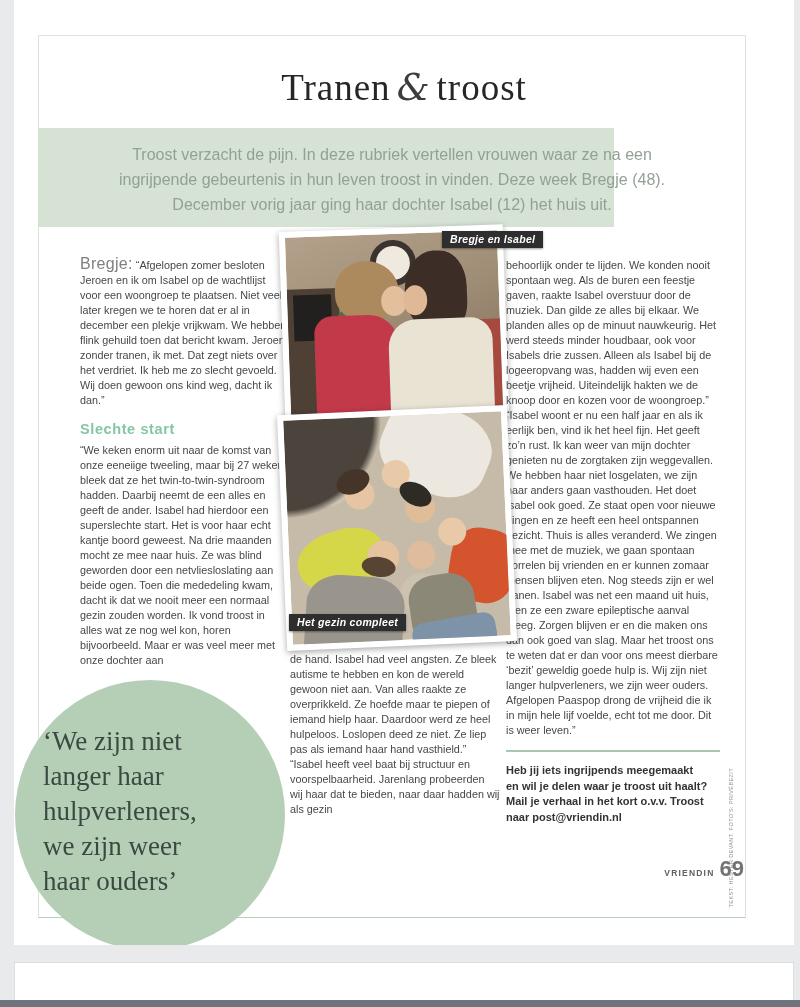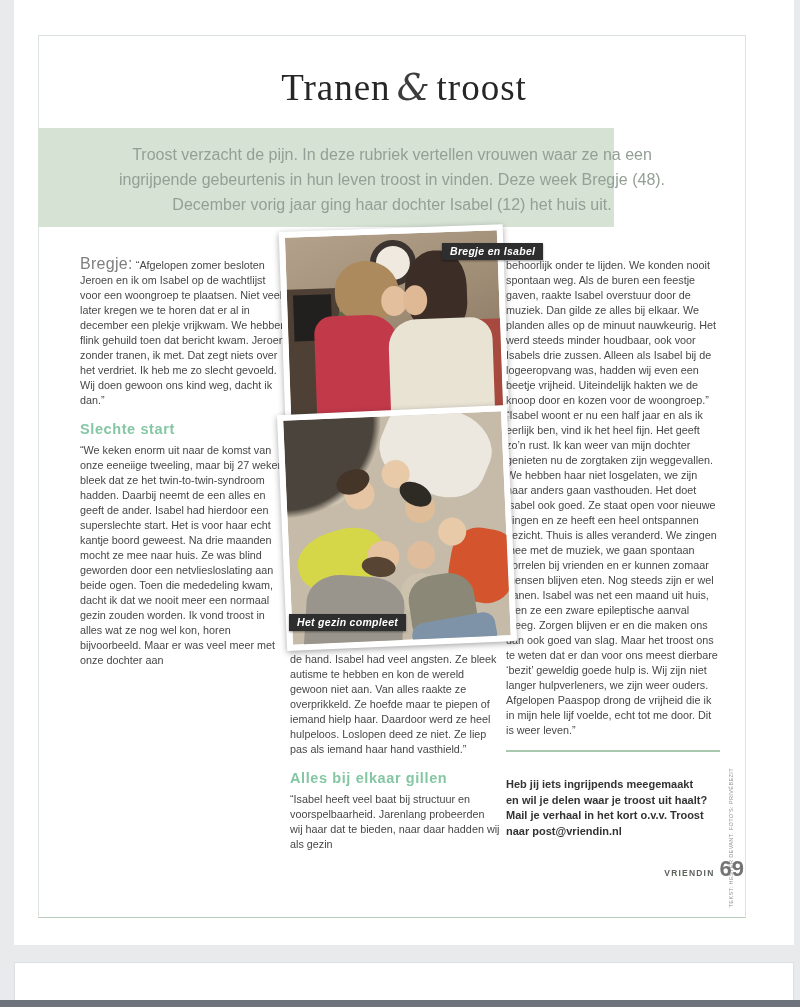--- a/index.html
+++ b/index.html
@@ -20,33 +20,33 @@
 
   .col { position:absolute; font-size:10.8px; line-height:15px; color:#474747; }
   .col1 { left:66px; top:256px; width:208px; }
   .col2 { left:276px; top:652px; width:210px; }
   .col3 { left:492px; top:258px; width:214px; }
 
   .lead-name { font-size:16px; color:#7f7f7f; letter-spacing:0.3px; }
   h3.sec { font-size:14.5px; line-height:16px; color:#85c6a3; font-weight:bold; letter-spacing:0.6px; margin:13px 0 6px 0; }
   .para { margin:0; }
 
-  .cta { border-top:2px solid #a9c8ad; margin-top:12px; padding-top:25px;
+  .cta { border-top:2px solid #a9c8ad; margin-top:12px; padding-top:11px;
          font-weight:bold; color:#333; white-space:pre-line; font-size:11px; line-height:15.5px; }
 
   
   .photo { position:absolute; background:#fff; padding:6px; box-shadow:0 2px 6px rgba(0,0,0,0.35); }
   .photo-inner { position:relative; width:100%; height:100%; overflow:hidden; }
   .photo1 { left:268px; top:228px; width:224px; height:192px; transform:rotate(-2deg); }
   .photo2 { left:268px; top:410px; width:230px; height:236px; transform:rotate(-2.5deg); z-index:3; }
   .shape { position:absolute; }
 
   .badge { position:absolute; z-index:5; background:#2e2e2e; color:#fff; font-weight:bold; font-style:italic;
            font-size:10.5px; padding:2px 8px 3px 8px; letter-spacing:0.3px; box-shadow:0 1px 2px rgba(0,0,0,0.4); }
-  .badge1 { left:428px; top:231px;margin-top:12px; }
+  .badge1 { left:428px; top:231px; }
   .badge2 { left:275px; top:614px; }
 
   
   .s1-bg { left:0; top:0; width:100%; height:100%; background:linear-gradient(160deg,#b3a18b 0%,#a08d76 45%,#7e6b58 100%); }
   .s1-cab { left:0; top:52px; width:52px; height:140px; background:#4e4034; }
   .s1-tv { left:6px; top:58px; width:38px; height:46px; background:#22201f; }
   .s1-clock { left:84px; top:6px; width:46px; height:46px; border-radius:50%; background:#efe9df; border:6px solid #3a3330; }
   .s1-plant { left:48px; top:70px; width:34px; height:40px; border-radius:50% 50% 40% 40%; background:#5d6b44; }
   .s1-chair { left:178px; top:88px; width:46px; height:92px; border-radius:10px; background:#a8493f; }
   .s1-hairgirl { left:48px; top:26px; width:64px; height:60px; border-radius:55% 60% 50% 50%; background:#ad8a5e; }
@@ -153,33 +153,39 @@
       <div class="shape s2-h6"></div>
       <div class="shape s2-hr1"></div>
       <div class="shape s2-hr2"></div>
       <div class="shape s2-hr3"></div>
     </div>
   </div>
   <div class="badge badge2">Het gezin compleet</div>
 
   <div class="col col2">
     <p class="para">de hand. Isabel had veel angsten. Ze bleek autisme te hebben en kon de wereld gewoon niet aan. Van alles raakte ze overprikkeld. Ze hoefde maar te piepen of iemand hielp haar. Daardoor werd ze heel hulpeloos. Loslopen deed ze niet. Ze liep pas als iemand haar hand vasthield.”</p>
-    <h3 class="sec">Alles bij elkaar gillen</h3>
     <p class="para">“Isabel heeft veel baat bij structuur en voorspelbaarheid. Jarenlang probeerden wij haar dat te bieden, naar daar hadden wij als gezin</p>
   </div>
 
   <div class="col col3">
     <p class="para">behoorlijk onder te lijden. We konden nooit spontaan weg. Als de buren een feestje gaven, raakte Isabel overstuur door de muziek. Dan gilde ze alles bij elkaar. We planden alles op de minuut nauwkeurig. Het werd steeds minder houdbaar, ook voor Isabels drie zussen. Alleen als Isabel bij de logeeropvang was, hadden wij even een beetje vrijheid. Uiteindelijk hakten we de knoop door en kozen voor de woongroep.”</p>
     <p class="para">“Isabel woont er nu een half jaar en als ik eerlijk ben, vind ik het heel fijn. Het geeft zo’n rust. Ik kan weer van mijn dochter genieten nu de zorgtaken zijn weggevallen. We hebben haar niet losgelaten, we zijn haar anders gaan vasthouden. Het doet Isabel ook goed. Ze staat open voor nieuwe dingen en ze heeft een heel ontspannen gezicht. Thuis is alles veranderd. We zingen mee met de muziek, we gaan spontaan borrelen bij vrienden en er kunnen zomaar mensen blijven eten. Nog steeds zijn er wel tranen. Isabel was net een maand uit huis, toen ze een zware epileptische aanval kreeg. Zorgen blijven er en die maken ons dan ook goed van slag. Maar het troost ons te weten dat er dan voor ons meest dierbare ‘bezit’ geweldig goede hulp is. Wij zijn niet langer hulpverleners, we zijn weer ouders. Afgelopen Paaspop drong de vrijheid die ik in mijn hele lijf voelde, echt tot me door. Dit is weer leven.”</p>
     <div class="cta">Heb jij iets ingrijpends meegemaakt
 en wil je delen waar je troost uit haalt?
 Mail je verhaal in het kort o.v.v. Troost
 naar post@vriendin.nl</div>
   </div>
 
+  <div class="quote-circle">
+    <div class="quote-text">‘We zijn niet
+langer haar
+hulpverleners,
+we zijn weer
+haar ouders’</div>
+  </div>
 
   <div class="credit">TEKST: HESTER DEVANT. FOTO'S: PRIVÉBEZIT</div>
 
   <div class="footer">
     <span class="mag">VRIENDIN</span>
     <span class="num">69</span>
   </div>
 
 </div>
 

